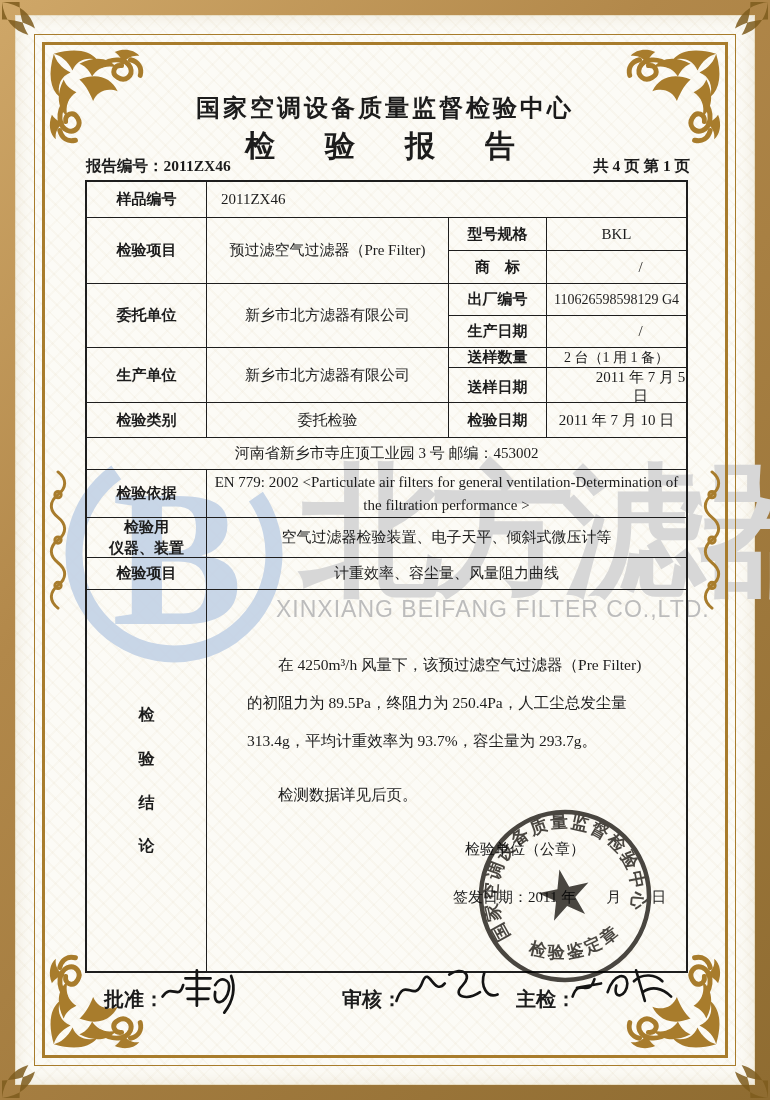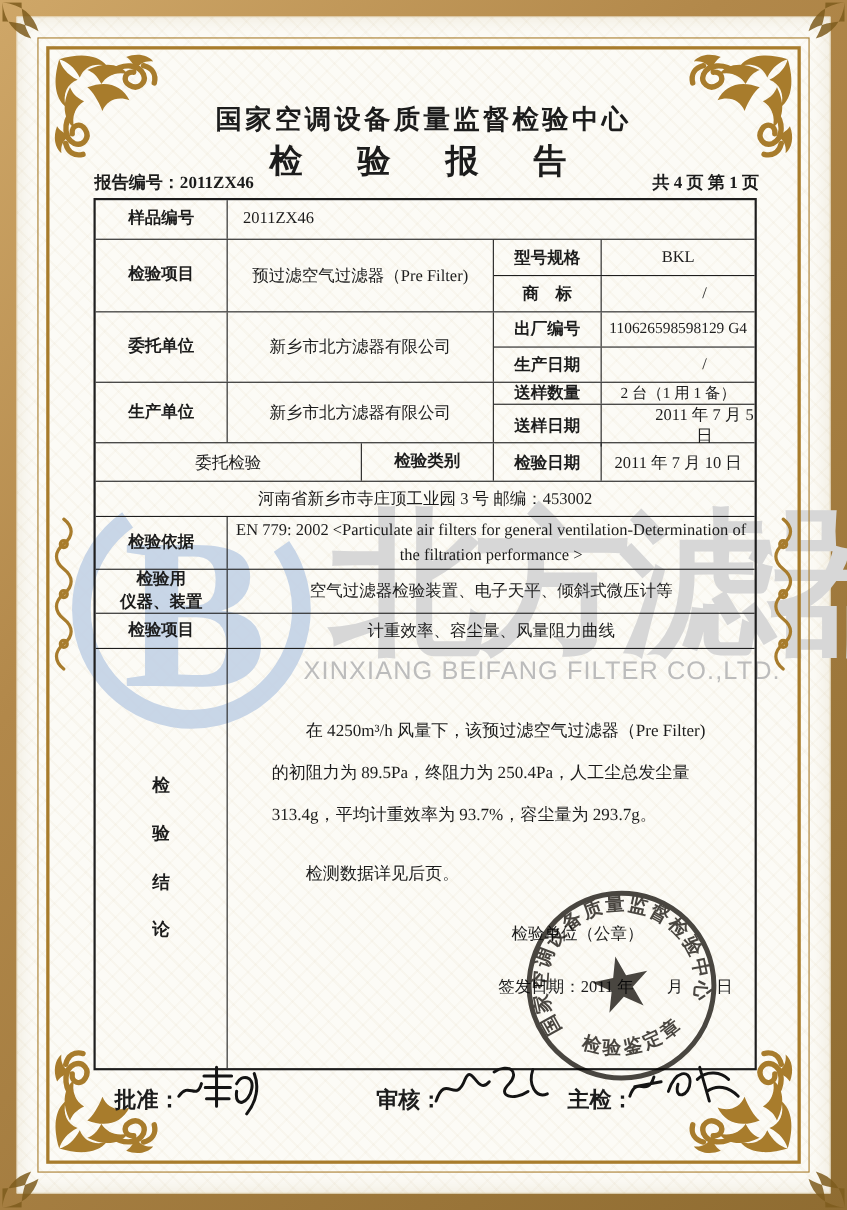--- a/index.html
+++ b/index.html
@@ -194,22 +194,22 @@
           <div class="c rval" style="font-size:14px">2 台（1 用 1 备）</div>
         </div>
         <div class="rrow">
           <div class="c rlab">送样日期</div>
           <div class="c rval">2011 年 7 月 5 日</div>
         </div>
       </div>
     </div>
 
     <div class="t-row" style="height:35px">
+      <div class="c lab">检验类别</div>
       <div class="c mid">委托检验</div>
-      <div class="c lab">检验类别</div>
       <div class="c rlab">检验日期</div>
       <div class="c rval">2011 年 7 月 10 日</div>
     </div>
 
     <div class="t-row" style="height:32px">
       <div class="c grow">河南省新乡市寺庄顶工业园 3 号 邮编：453002</div>
     </div>
 
     <div class="t-row" style="height:48px">
       <div class="c lab">检验依据</div>

